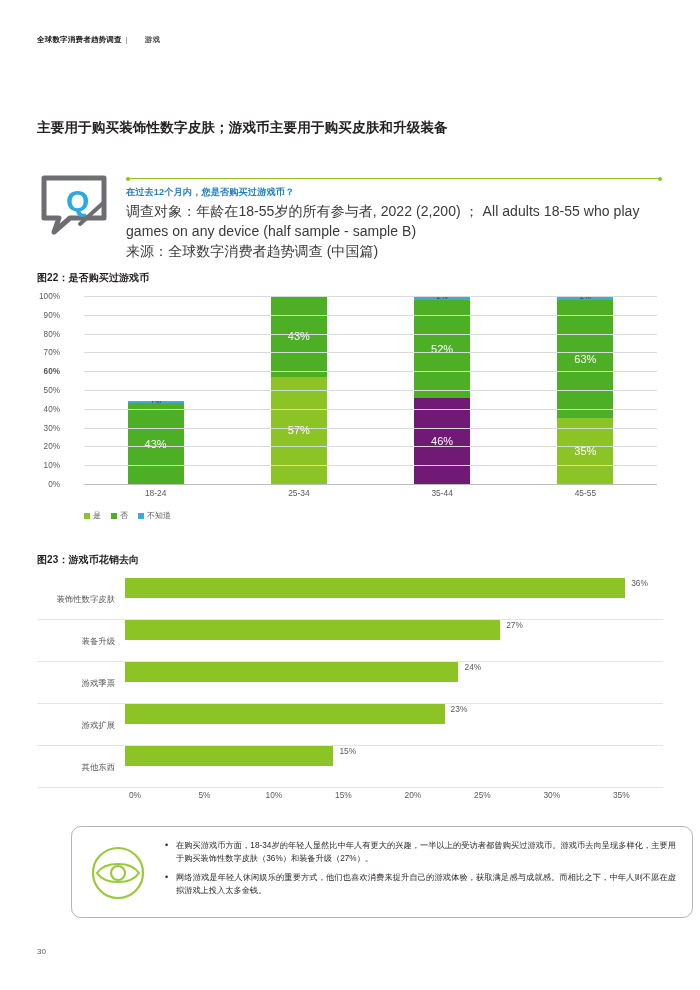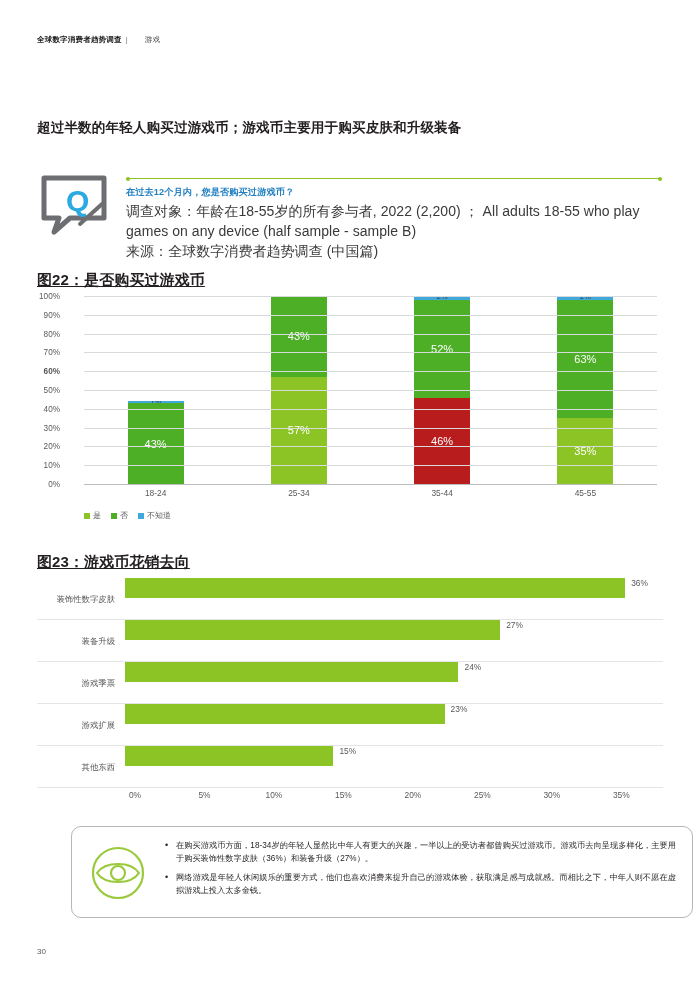--- a/index.html
+++ b/index.html
@@ -12,21 +12,21 @@
   }
   .page { position: relative; width: 700px; height: 990px; }
 
   
   .doc-header {
     position: absolute; left: 37px; top: 35px;
     font-size: 7.5px; font-weight: bold; letter-spacing: .2px;
     color: #1a1a1a; white-space: nowrap;
   }
   .doc-header .sep { font-weight: normal; color: #6d6e71; margin: 0 4px; }
-  .doc-header .sec { font-weight: normal; color: #4d4d4d; padding-left: 13px; }
+  .doc-header .sec { font-weight: bold; color: #4d4d4d; padding-left: 13px; }
 
   
   .page-title {
     position: absolute; left: 37px; top: 119px;
     font-size: 13.6px; font-weight: bold; letter-spacing: .1px;
     color: #231f20; white-space: nowrap;
   }
 
   
   .q-block { position: absolute; left: 40px; top: 172px; width: 622px; height: 78px; }
@@ -46,21 +46,21 @@
     font-size: 9.2px; font-weight: bold; color: #1f7fc1; letter-spacing: .1px;
     margin-bottom: 3px;
   }
   .q-meta {
     font-size: 14px; color: #3a3a3a; line-height: 1.42; letter-spacing: .05px;
   }
 
   
   .fig-caption {
     position: absolute; left: 37px;
-    font-size: 15px; font-weight: bold; color: #231f20; letter-spacing: .1px; text-decoration: underline;
+    font-size: 10px; font-weight: bold; color: #231f20; letter-spacing: .1px;
   }
   #fig22-caption { top: 271px; }
   #fig23-caption { top: 553px; }
 
   
   .chart22 { position: absolute; left: 37px; top: 296px; width: 626px; height: 235px; }
   .c22-plot {
     position: absolute; left: 47px; top: 0; right: 6px; height: 188px;
   }
   .c22-yaxis {
@@ -151,21 +151,21 @@
 </style>
 </head>
 <body>
 
 <div class="page">
 
   <div class="doc-header">
     <span>全球数字消费者趋势调查</span><span class="sep">|</span><span class="sec">游戏</span>
   </div>
 
-  <div class="page-title">超过半数的年轻人购买过游戏币；游戏币主要用于购买皮肤和升级装备</div>
+  <div class="page-title">主要用于购买装饰性数字皮肤；游戏币主要用于购买皮肤和升级装备</div>
 
   <div class="q-block">
     <div class="q-icon">
       <svg viewBox="0 0 68 62" width="68" height="62">
         <path d="M4 4 H64 V44 H30 L14 58 L19 44 H4 Z" fill="#ffffff" stroke="#6D6E71" stroke-width="5" stroke-linejoin="round"></path>
         <text x="26" y="37" font-family="Liberation Sans, sans-serif" font-size="30" font-weight="bold" fill="#2BAAE2">Q</text>
         <path d="M40 50 L62 30" stroke="#6D6E71" stroke-width="4" stroke-linecap="round"></path>
       </svg>
     </div>
     <div class="q-rule"></div>
@@ -210,21 +210,21 @@
               <span>57%</span>
             </div>
           </div>
           <div class="c22-bar">
             <div class="c22-seg s-unk" style="height: 3.76px; background: rgb(63, 169, 220);">
               <span style="position: relative; top: -1px;">2%</span>
             </div>
             <div class="c22-seg s-dk" style="height: 97.76px; background: rgb(76, 175, 38);">
               <span>52%</span>
             </div>
-            <div class="c22-seg" style="height: 86.48px; background: #b91c1c;">
+            <div class="c22-seg" style="height: 86.48px; background: #701a75;">
               <span>46%</span>
             </div>
           </div>
           <div class="c22-bar">
             <div class="c22-seg s-unk" style="height: 3.76px; background: rgb(63, 169, 220);">
               <span style="position: relative; top: -1px;">2%</span>
             </div>
             <div class="c22-seg s-dk" style="height: 118.44px; background: rgb(76, 175, 38); text-align: center;">
               <span>63%</span>
             </div>

